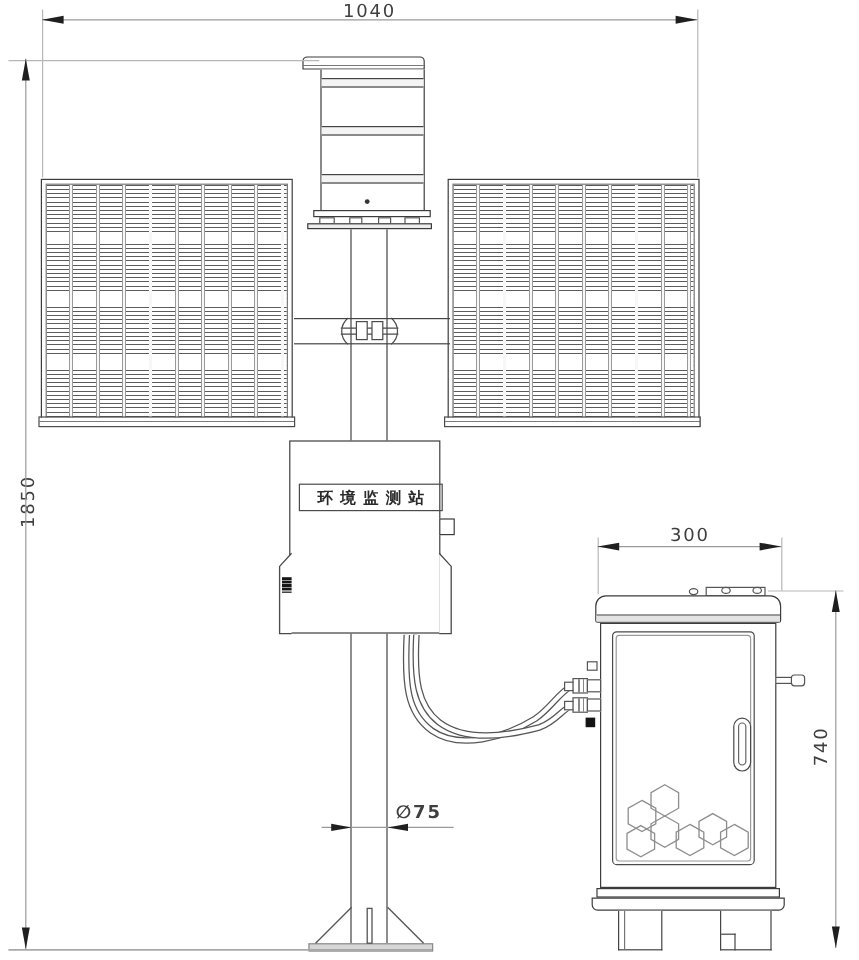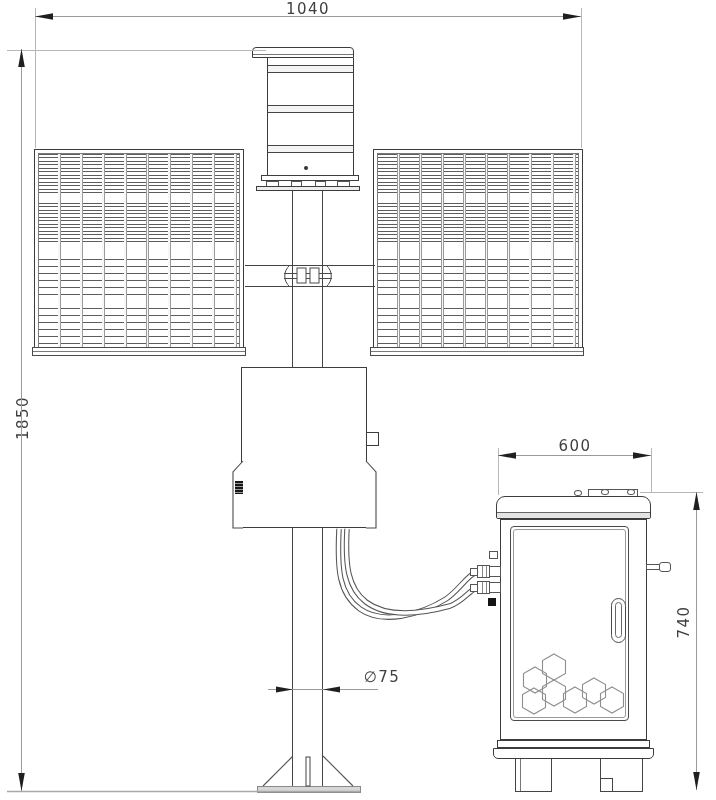--- a/index.html
+++ b/index.html
@@ -69,20 +69,21 @@
     <div class="abs" style="left:36px;top:108px;width:4px;height:4px;background:#333;border-radius:50%;"></div>
   </div>
   <div class="part" style="left:261px;top:175px;width:98px;height:6px;"></div>
   <div class="part thin" style="left:266px;top:181px;width:13px;height:6px;"></div>
   <div class="part thin" style="left:291px;top:181px;width:11px;height:6px;"></div>
   <div class="part thin" style="left:315px;top:181px;width:11px;height:6px;"></div>
   <div class="part thin" style="left:337px;top:181px;width:13px;height:6px;"></div>
   <div class="part" style="left:256px;top:186px;width:104px;height:5px;background:#ededed;"></div>
 
   <div class="part z2" style="left:241px;top:367px;width:126px;height:161px;border-width:1.3px;"></div>
+  <div class="station-label">环境监测站</div>
   <div class="part z2" style="left:366px;top:432px;width:13px;height:14px;"></div>
   <div class="abs vent z6" style="left:235px;top:481px;width:8px;height:13px;"></div>
 
   <div class="abs z2" style="left:257px;top:786px;width:104px;height:7px;background:#d7d7d7;border:1px solid #8a8a8a;"></div>
 
   <div class="part" style="left:588px;top:489px;width:50px;height:8px;border-color:#555;border-width:1px;"></div>
   <div class="part thin" style="left:574px;top:490px;width:8px;height:6px;border-radius:50%;"></div>
   <div class="part thin" style="left:601px;top:489px;width:8px;height:6px;border-radius:50%;"></div>
   <div class="part thin" style="left:627px;top:489px;width:8px;height:6px;border-radius:50%;"></div>
 
@@ -180,17 +181,17 @@
       <polygon points="554,680 565.5,686.5 565.5,699.5 554,706 542.5,699.5 542.5,686.5"></polygon>
       <polygon points="534,688 545.5,694.5 545.5,707.5 534,714 522.5,707.5 522.5,694.5"></polygon>
       <polygon points="575,687 586.5,693.5 586.5,706.5 575,713 563.5,706.5 563.5,693.5"></polygon>
       <polygon points="594,678 605.5,684.5 605.5,697.5 594,704 582.5,697.5 582.5,684.5"></polygon>
       <polygon points="612,687 623.5,693.5 623.5,706.5 612,713 600.5,706.5 600.5,693.5"></polygon>
     </g>
   </svg>
 
   <div class="dim-text" style="left:278px;top:0;width:60px;">1040</div>
   <div class="dim-text rot" style="left:-8px;top:410px;width:60px;height:16px;">1850</div>
-  <div class="dim-text" style="left:545px;top:437px;width:60px;">600</div>
+  <div class="dim-text" style="left:545px;top:437px;width:60px;">300</div>
   <div class="dim-text rot" style="left:653px;top:614px;width:60px;height:16px;">740</div>
-  <div class="dim-text" style="left:357px;top:668px;width:50px;">∅75</div>
+  <div class="dim-text" style="left:324px;top:668px;width:50px;font-weight:bold;">∅75</div>
 
 </div>
 
 </body></html>

